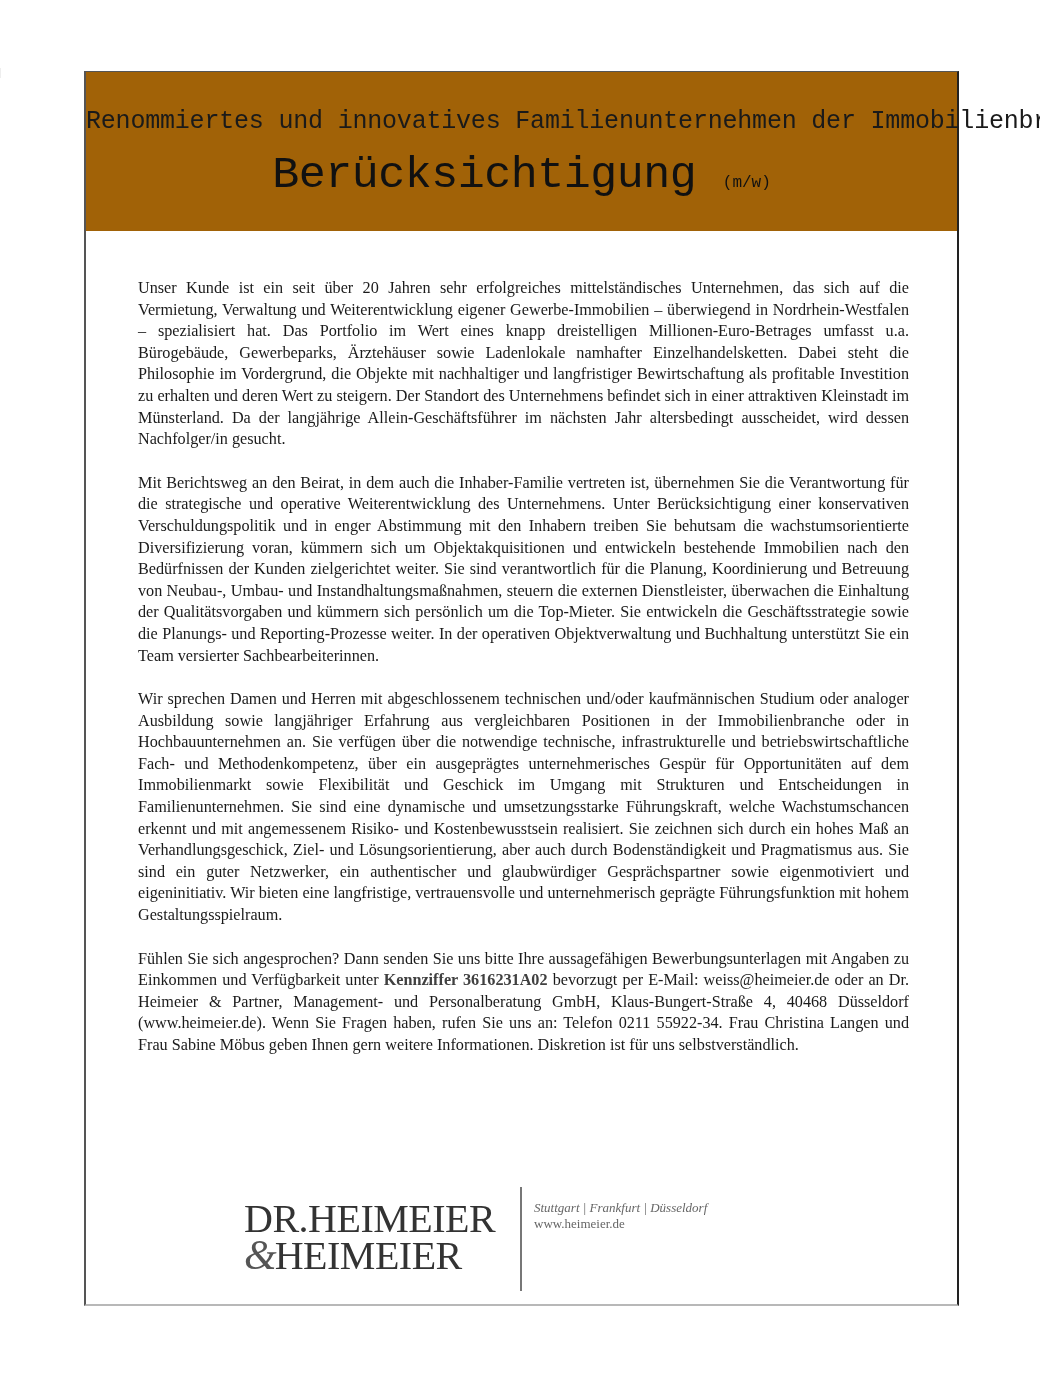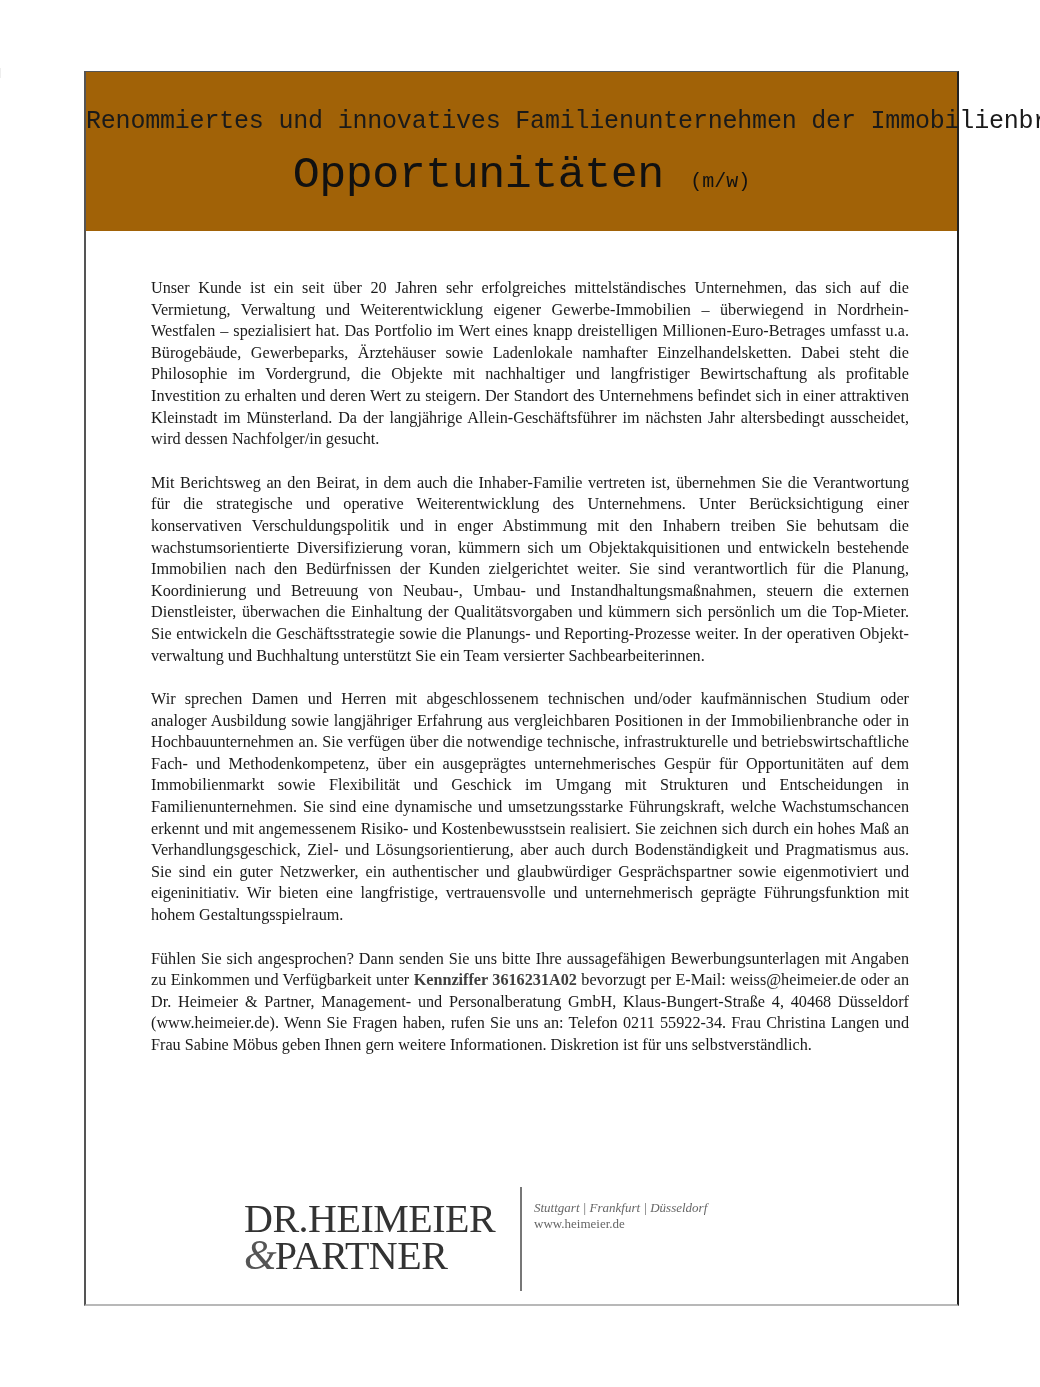--- a/index.html
+++ b/index.html
@@ -52,35 +52,35 @@
       left: 0;
       top: 78px;
       width: 871px;
       text-align: center;
       font-size: 45px;
       letter-spacing: -0.5px;
       color: #111111;
       white-space: nowrap;
     }
     .title .suffix {
-      font-size: 20px;
+      font-size: 16px;
       letter-spacing: 0;
     }
     .body-text {
       position: absolute;
       left: 49px;
       top: 206px;
       width: 774px;
       font-size: 16.2px;
       line-height: 21.6px;
       text-align: justify;
       color: #1a1a1a;
     }
     .body-text p {
-      margin: 0 0 22px 16px;
+      margin: 0 0 22px 3px;
       hyphens: manual;
     }
     .body-text b {
       font-weight: bold;
       color: #404040;
     }
     .logo {
       position: absolute;
       left: 158px;
       top: 1115px;
@@ -143,33 +143,33 @@
   </style>
 </head>
 <body>
 
 <div class="edge-mark"></div>
 
 <div class="ad-box">
 
   <div class="header-band">
     <div class="subtitle">Renommiertes und innovatives Familienunternehmen der Immobilienbranche</div>
-    <div class="title"><span>Opportunitäten</span> <span class="suffix">(m/w)</span></div>
+    <div class="title"><span>Berücksichtigung</span> <span class="suffix">(m/w)</span></div>
   </div>
 
   <div class="body-text">
     <p>Unser Kunde ist ein seit über 20 Jahren sehr erfolgreiches mittelständisches Unternehmen, das sich auf die Vermietung, Verwaltung und Weiterentwicklung eigener Gewerbe-Immobilien – überwiegend in Nordrhein-Westfalen – spezialisiert hat. Das Portfolio im Wert eines knapp dreistelligen Millionen-Euro-Betrages umfasst u.a. Bürogebäude, Gewerbeparks, Ärztehäuser sowie Ladenlokale namhafter Einzelhandelsketten. Dabei steht die Philosophie im Vordergrund, die Objekte mit nach­haltiger und langfristiger Bewirtschaftung als profitable Investition zu erhalten und deren Wert zu steigern. Der Standort des Unternehmens befindet sich in einer attraktiven Kleinstadt im Münsterland. Da der langjährige Allein-Geschäftsführer im nächsten Jahr altersbedingt ausscheidet, wird dessen Nachfolger/in gesucht.</p>
     <p>Mit Berichtsweg an den Beirat, in dem auch die Inhaber-Familie vertreten ist, übernehmen Sie die Verantwortung für die strategische und operative Weiterentwicklung des Unternehmens. Unter Berücksichtigung einer konservativen Verschuldungspolitik und in enger Abstimmung mit den Inhabern treiben Sie behutsam die wachstumsorientierte Diversifizierung voran, kümmern sich um Objektakquisitionen und entwickeln bestehende Immobilien nach den Bedürfnissen der Kunden zielgerichtet weiter. Sie sind verantwortlich für die Planung, Koordinierung und Betreuung von Neubau-, Umbau- und Instandhaltungsmaßnahmen, steuern die externen Dienstleister, überwachen die Einhaltung der Qualitätsvorgaben und kümmern sich persönlich um die Top-Mieter. Sie entwickeln die Geschäftsstrategie sowie die Planungs- und Reporting-Prozesse weiter. In der operativen Objekt­verwaltung und Buchhaltung unterstützt Sie ein Team versierter Sachbearbeiterinnen.</p>
     <p>Wir sprechen Damen und Herren mit abgeschlossenem technischen und/oder kaufmännischen Studium oder analoger Ausbildung sowie langjähriger Erfahrung aus vergleichbaren Positionen in der Immobilienbranche oder in Hochbauunternehmen an. Sie verfügen über die notwendige technische, infrastrukturelle und betriebswirtschaftliche Fach- und Methodenkompetenz, über ein ausgeprägtes unternehmerisches Gespür für Opportunitäten auf dem Immobilienmarkt sowie Flexibilität und Geschick im Umgang mit Strukturen und Entscheidungen in Familienunternehmen. Sie sind eine dynamische und umsetzungsstarke Führungskraft, welche Wachstumschancen erkennt und mit angemessenem Risiko- und Kostenbewusstsein realisiert. Sie zeichnen sich durch ein hohes Maß an Verhandlungsgeschick, Ziel- und Lösungsorientierung, aber auch durch Bodenständigkeit und Pragmatismus aus. Sie sind ein guter Netzwerker, ein authentischer und glaubwürdiger Gesprächs­partner sowie eigenmotiviert und eigeninitiativ. Wir bieten eine langfristige, vertrauensvolle und unternehmerisch geprägte Führungsfunktion mit hohem Gestaltungsspielraum.</p>
     <p><span>Fühlen Sie sich angesprochen? Dann senden Sie uns bitte Ihre aussagefähigen Bewerbungsunterlagen mit Angaben zu Einkommen und Verfügbarkeit unter </span><b>Kennziffer 3616231A02</b><span> bevorzugt per E-Mail: </span><span>weiss@heimeier.de</span><span> oder an Dr. Heimeier &amp; Partner, Management- und Personalberatung GmbH, Klaus-Bungert-Straße 4, 40468 Düsseldorf (</span><span>www.heimeier.de</span><span>). Wenn Sie Fragen haben, rufen Sie uns an: Telefon 0211 55922-34. Frau Christina Langen und Frau Sabine Möbus geben Ihnen gern weitere Informationen. Diskretion ist für uns selbstverständlich.</span></p>
   </div>
 
   <div class="logo">
     <div class="logo-name">
       <div>DR.HEIMEIER</div>
-      <div><span class="amp">&amp;</span><span>PARTNER</span></div>
+      <div><span class="amp">&amp;</span><span>HEIMEIER</span></div>
     </div>
     <div class="logo-divider"></div>
     <div class="logo-cities">Stuttgart | Frankfurt | Düsseldorf</div>
     <div class="logo-url">www.heimeier.de</div>
   </div>
 
 </div>
 
 </body></html>

